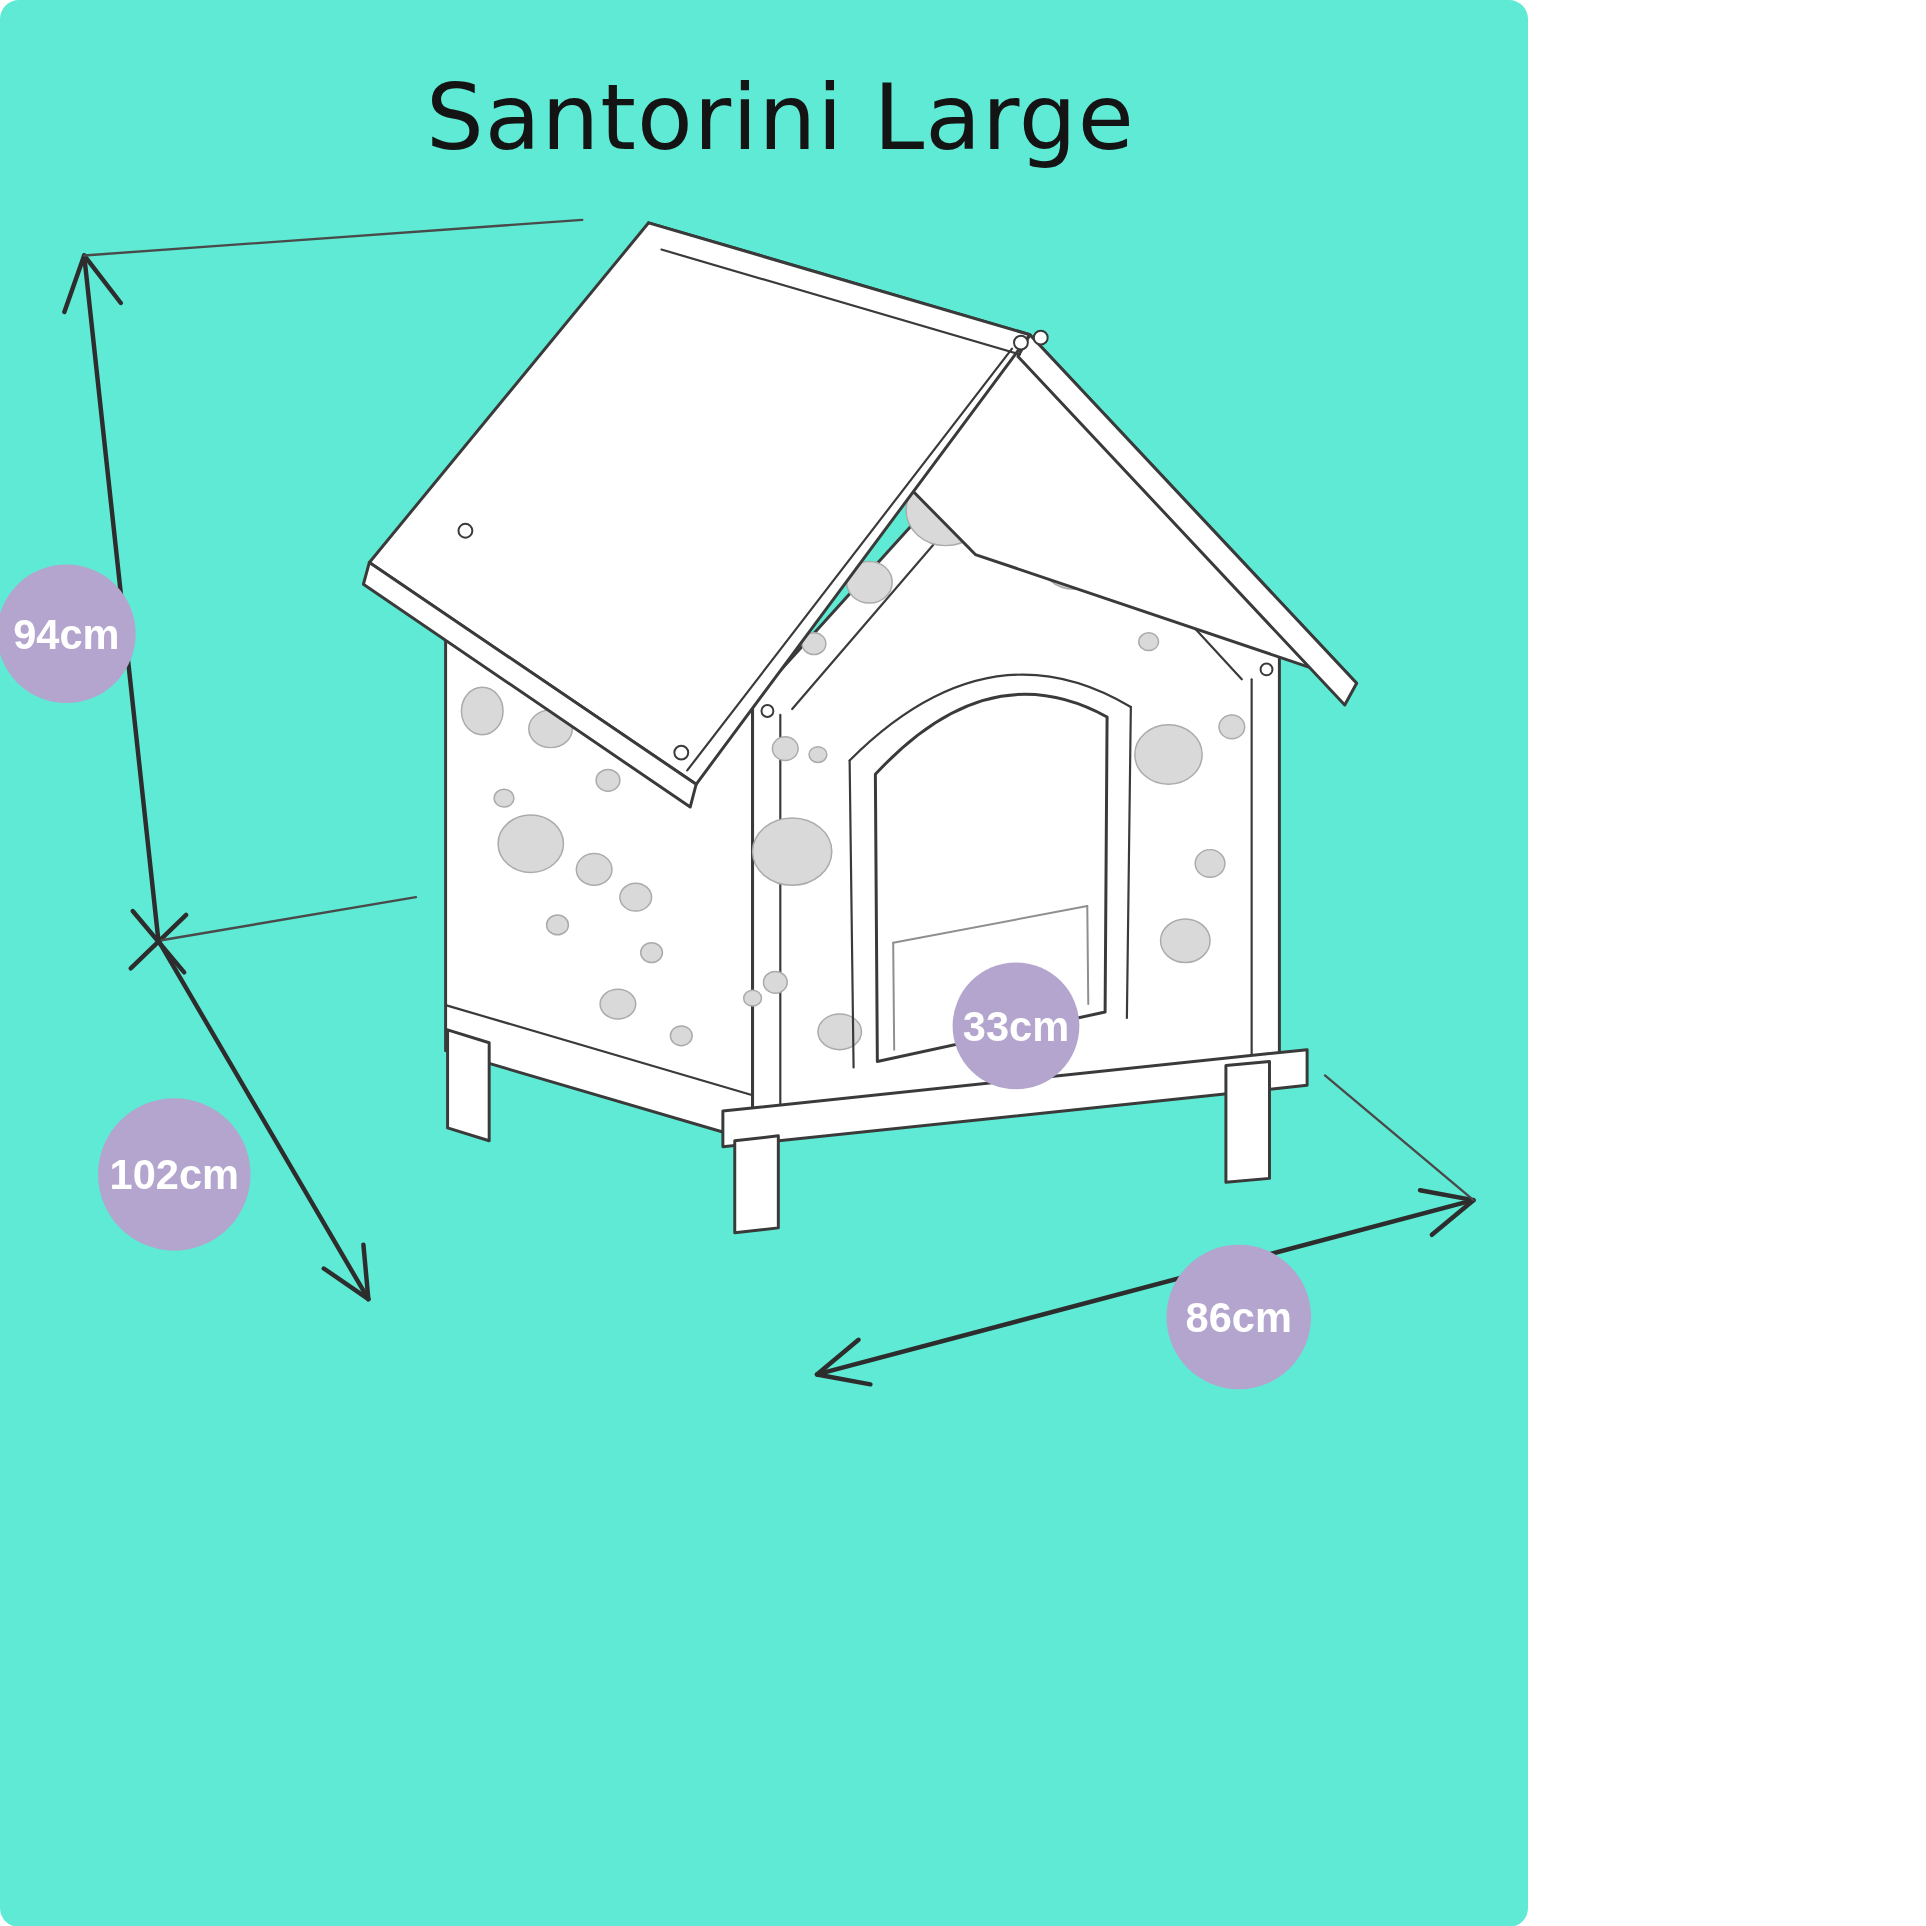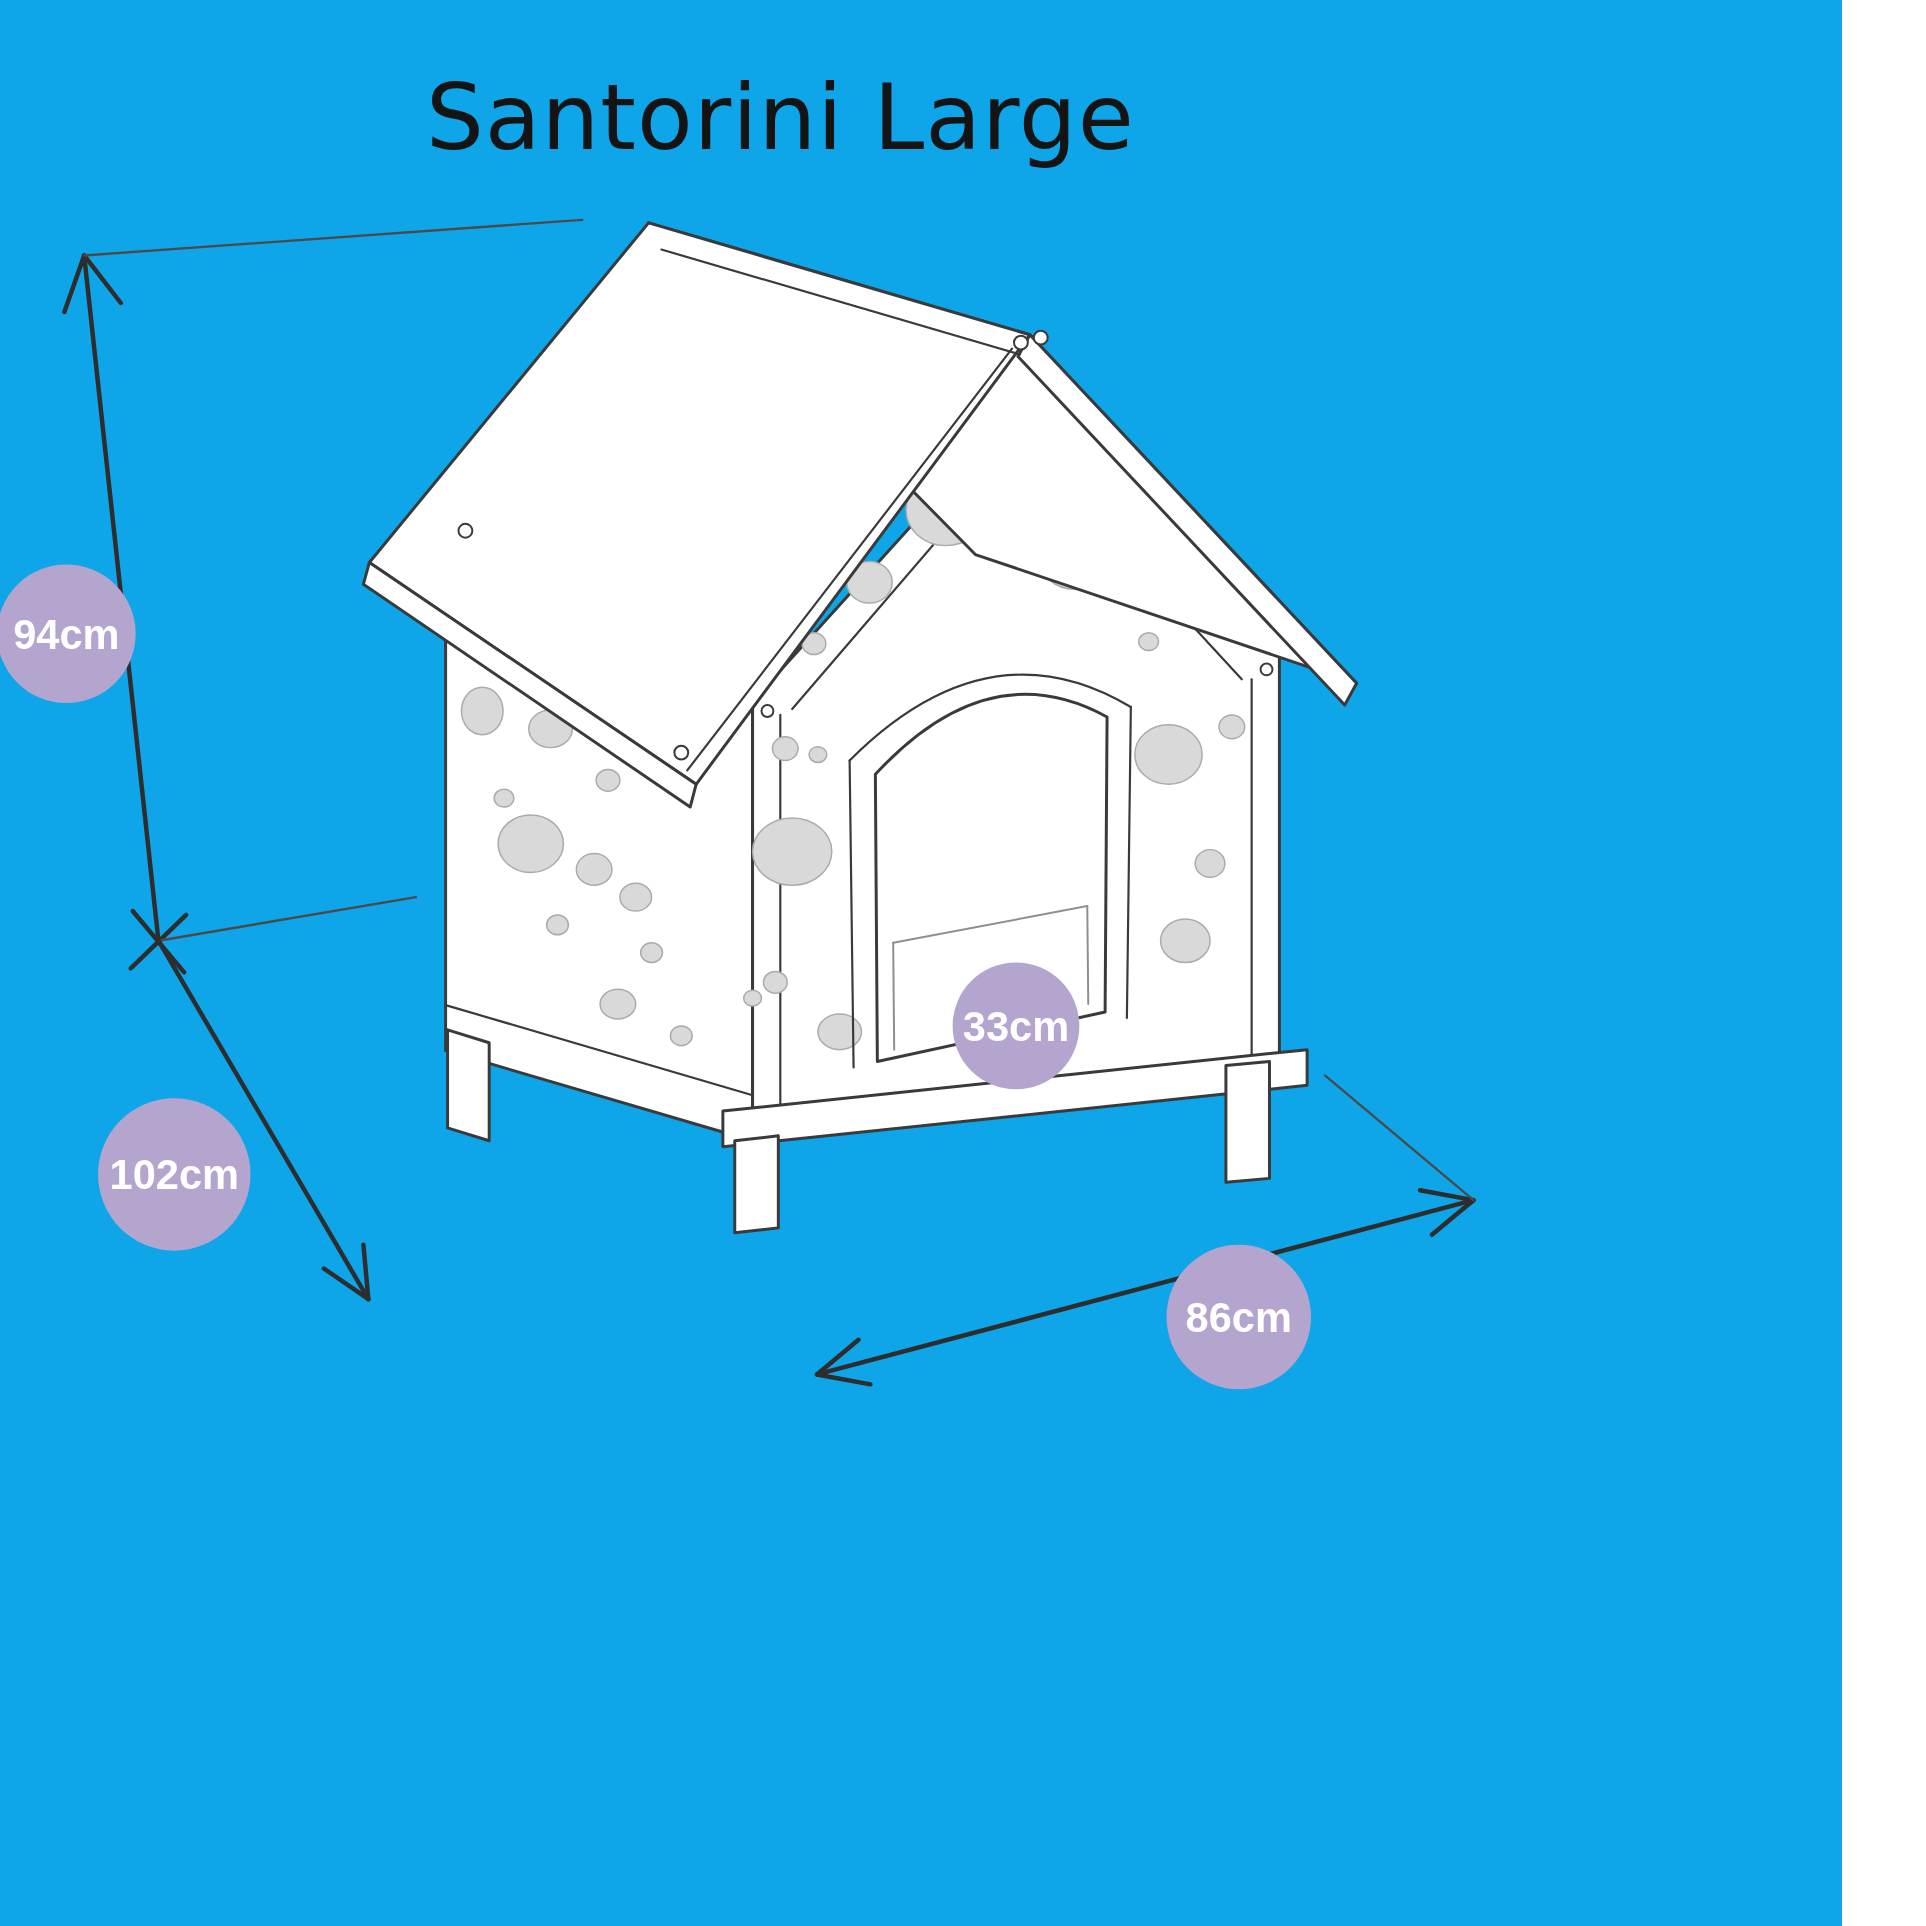--- a/index.html
+++ b/index.html
@@ -1,22 +1,23 @@
 <!DOCTYPE html>
 <html><head>
 <meta charset="utf-8">
 <style>
   html, body { margin: 0; padding: 0; background: #ffffff; }
   .canvas {
     position: relative;
-    width: 1842px;
+    width: 1528px;
     height: 1927px;
-    background: #0ea5e9;
+    background: #5eead4;
     overflow: hidden;
     font-family: "Liberation Sans", sans-serif;
+    border-radius: 19px;
   }
   svg { display: block; }
   .title-text {
     font-family: "DejaVu Sans", sans-serif;
     font-size: 92px;
     letter-spacing: 1px;
     fill: #141414;
   }
   .house-line {
     fill: #ffffff;

